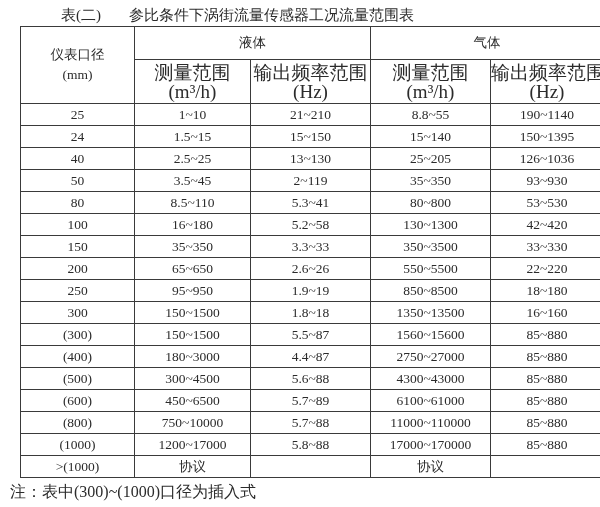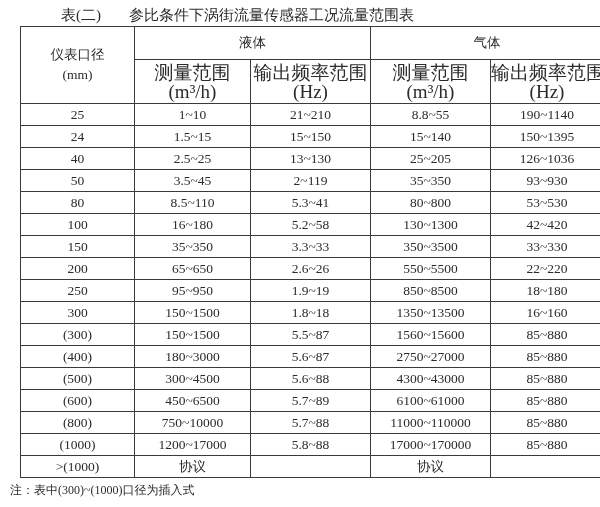--- a/index.html
+++ b/index.html
@@ -41,21 +41,21 @@
     font-weight: normal;
     font-size: 13.5px;
     overflow: hidden;
     white-space: nowrap;
   }
   tr.header-row-1 th { height: 32px; font-size: 13.5px; }
   tr.header-row-2 th { height: 43px; line-height: 19px; font-size: 19px; }
   th.diameter-head { line-height: 20px; }
   tbody td { height: 21px; }
   .footnote {
-    font-size: 12px;
+    font-size: 16px;
     margin: 4px 0 0 10px;
     white-space: nowrap;
   }
 </style>
 </head>
 <body>
 
 <div class="doc-title">
   <span class="title-prefix">表(二)</span><span>参比条件下涡街流量传感器工况流量范围表</span>
 </div>
@@ -170,21 +170,21 @@
       <tr>
         <td>(300)</td>
         <td>150~1500</td>
         <td>5.5~87</td>
         <td>1560~15600</td>
         <td>85~880</td>
       </tr>
       <tr>
         <td>(400)</td>
         <td>180~3000</td>
-        <td>5.6~87</td>
+        <td>4.4~87</td>
         <td>2750~27000</td>
         <td>85~880</td>
       </tr>
       <tr>
         <td>(500)</td>
         <td>300~4500</td>
         <td>5.6~88</td>
         <td>4300~43000</td>
         <td>85~880</td>
       </tr>

